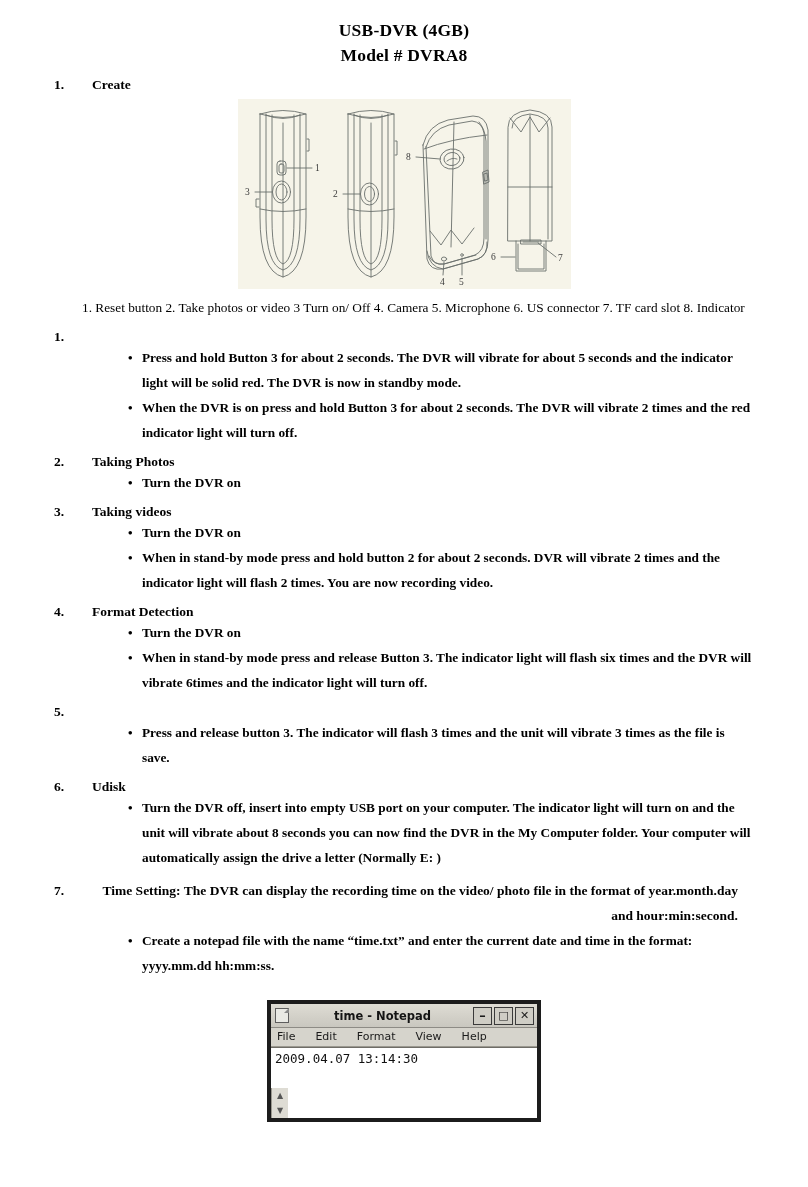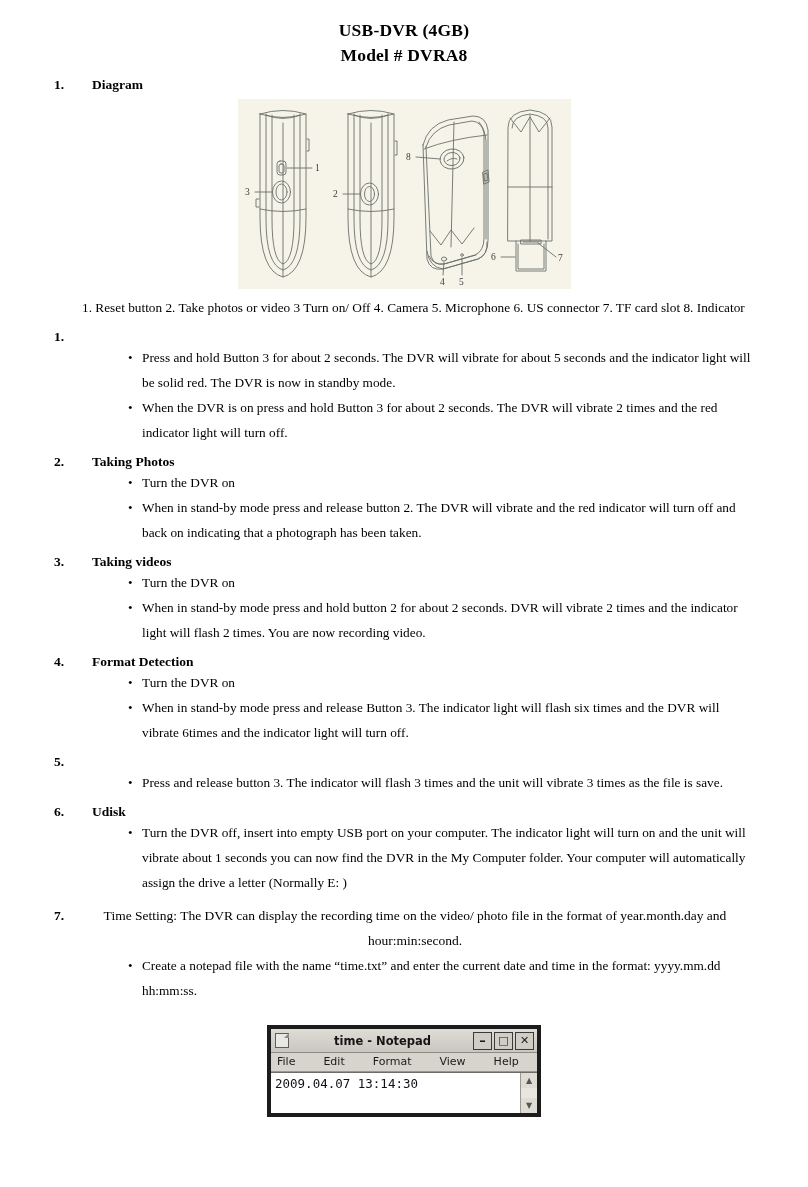--- a/index.html
+++ b/index.html
@@ -46,39 +46,39 @@
   .sec-num {
     width: 38px;
     flex: 0 0 38px;
     padding-left: 54px;
     box-sizing: content-box;
   }
   .sec-title {
     flex: 1 1 auto;
   }
   .sec-head.para .sec-title {
-    font-weight: normal;
+    font-weight: bold;
     padding-right: 70px;
-    text-align: center;
+    text-align: right;
     line-height: 25px;
   }
 
   .section {
     margin-top: 8px;
   }
 
   
   ul.bullets {
     list-style: none;
     margin: 0;
     padding: 0;
   }
   ul.bullets li {
     position: relative;
-    font-weight: normal;
+    font-weight: bold;
     font-size: 13.3px;
     line-height: 25px;
     margin-left: 128px;
     margin-right: 55px;
     padding-left: 14px;
     text-align: left;
     text-indent: 0;
   }
   ul.bullets li::before {
     content: "\2022";
@@ -185,32 +185,33 @@
     color: #1a1a1a;
     font-weight: bold;
   }
   .np-btn.min span {
     align-items: flex-end;
     padding-bottom: 2px;
     font-size: 13px;
   }
   .np-menubar {
     display: flex;
-    gap: 28px;
+    gap: 20px;
     padding: 2px 6px 3px 6px;
     background: #d6d4cc;
     font-size: 11px;
     color: #1a1a1a;
     border-bottom: 1px solid #9a988f;
   }
   .np-menu-item { white-space: nowrap; }
   .np-body {
     display: flex;
     background: #ffffff;
     border-top: 1px solid #6e6c66;
+    flex-direction: column;
   }
   .np-text {
     flex: 1 1 auto;
     min-height: 34px;
     padding: 3px 4px;
     font-family: "DejaVu Sans Mono", "Liberation Mono", monospace;
     font-size: 12.5px;
     line-height: 16px;
     color: #111111;
     background: #ffffff;
@@ -241,21 +242,21 @@
 <div class="page">
 
   <div class="title-block">
     <div class="title-line">USB-DVR (4GB)</div>
     <div class="title-line">Model # DVRA8</div>
   </div>
 
   <div class="section">
     <div class="sec-head">
       <div class="sec-num">1.</div>
-      <div class="sec-title">Diagram</div>
+      <div class="sec-title">Create</div>
     </div>
 
     <div class="diagram-wrap">
       <div class="diagram">
         <svg viewBox="0 0 333 190" xmlns="http://www.w3.org/2000/svg">
           <g fill="none" stroke="#6a6f6c" stroke-width="0.9" stroke-linejoin="round" stroke-linecap="round">
 
             <path d="M22,15 L22,118 Q22,172 45,178 Q68,172 68,118 L68,15 Q45,8 22,15 Z"></path>
             <path d="M28,15 L28,120 Q28,166 45,171 Q62,166 62,120 L62,15"></path>
             <path d="M34,16 L34,120 Q34,161 45,165 Q56,161 56,120 L56,16"></path>
@@ -377,21 +378,20 @@
           <li>When the DVR is on press and hold Button 3 for about 2 seconds.    The DVR will vibrate 2 times and the red indicator light will turn off.</li>
         </ul>
       </div>
       <div class="section">
         <div class="sec-head">
           <div class="sec-num">2.</div>
           <div class="sec-title">Taking Photos</div>
         </div>
         <ul class="bullets">
           <li>Turn the DVR on</li>
-          <li>When in stand-by mode press and release button 2.    The DVR will vibrate and the red indicator will turn off and back on indicating that a photograph has been taken.</li>
         </ul>
       </div>
       <div class="section">
         <div class="sec-head">
           <div class="sec-num">3.</div>
           <div class="sec-title">Taking videos</div>
         </div>
         <ul class="bullets">
           <li>Turn the DVR on</li>
           <li>When in stand-by mode press and hold button 2 for about 2 seconds.    DVR will vibrate 2 times and the indicator light will flash 2 times.    You are now recording video.</li>
@@ -414,21 +414,21 @@
         <ul class="bullets">
           <li>Press and release button 3.    The indicator will flash 3 times and the unit will vibrate 3 times as the file is save.</li>
         </ul>
       </div>
       <div class="section">
         <div class="sec-head">
           <div class="sec-num">6.</div>
           <div class="sec-title">Udisk</div>
         </div>
         <ul class="bullets">
-          <li>Turn the DVR off, insert into empty USB port on your computer.    The indicator light will turn on and the unit will vibrate about 1 seconds you can now find the DVR in the My Computer folder.    Your computer will automatically assign the drive a letter (Normally E: )</li>
+          <li>Turn the DVR off, insert into empty USB port on your computer.    The indicator light will turn on and the unit will vibrate about 8 seconds you can now find the DVR in the My Computer folder.    Your computer will automatically assign the drive a letter (Normally E: )</li>
         </ul>
       </div>
       <div class="section">
         <div class="sec-head para">
           <div class="sec-num">7.</div>
           <div class="sec-title">Time Setting: The DVR can display the recording time on the video/ photo file in the format of year.month.day and hour:min:second.</div>
         </div>
         <ul class="bullets">
           <li>Create a notepad file with the name “time.txt” and enter the current date and time in the format:    yyyy.mm.dd hh:mm:ss.</li>
         </ul>

